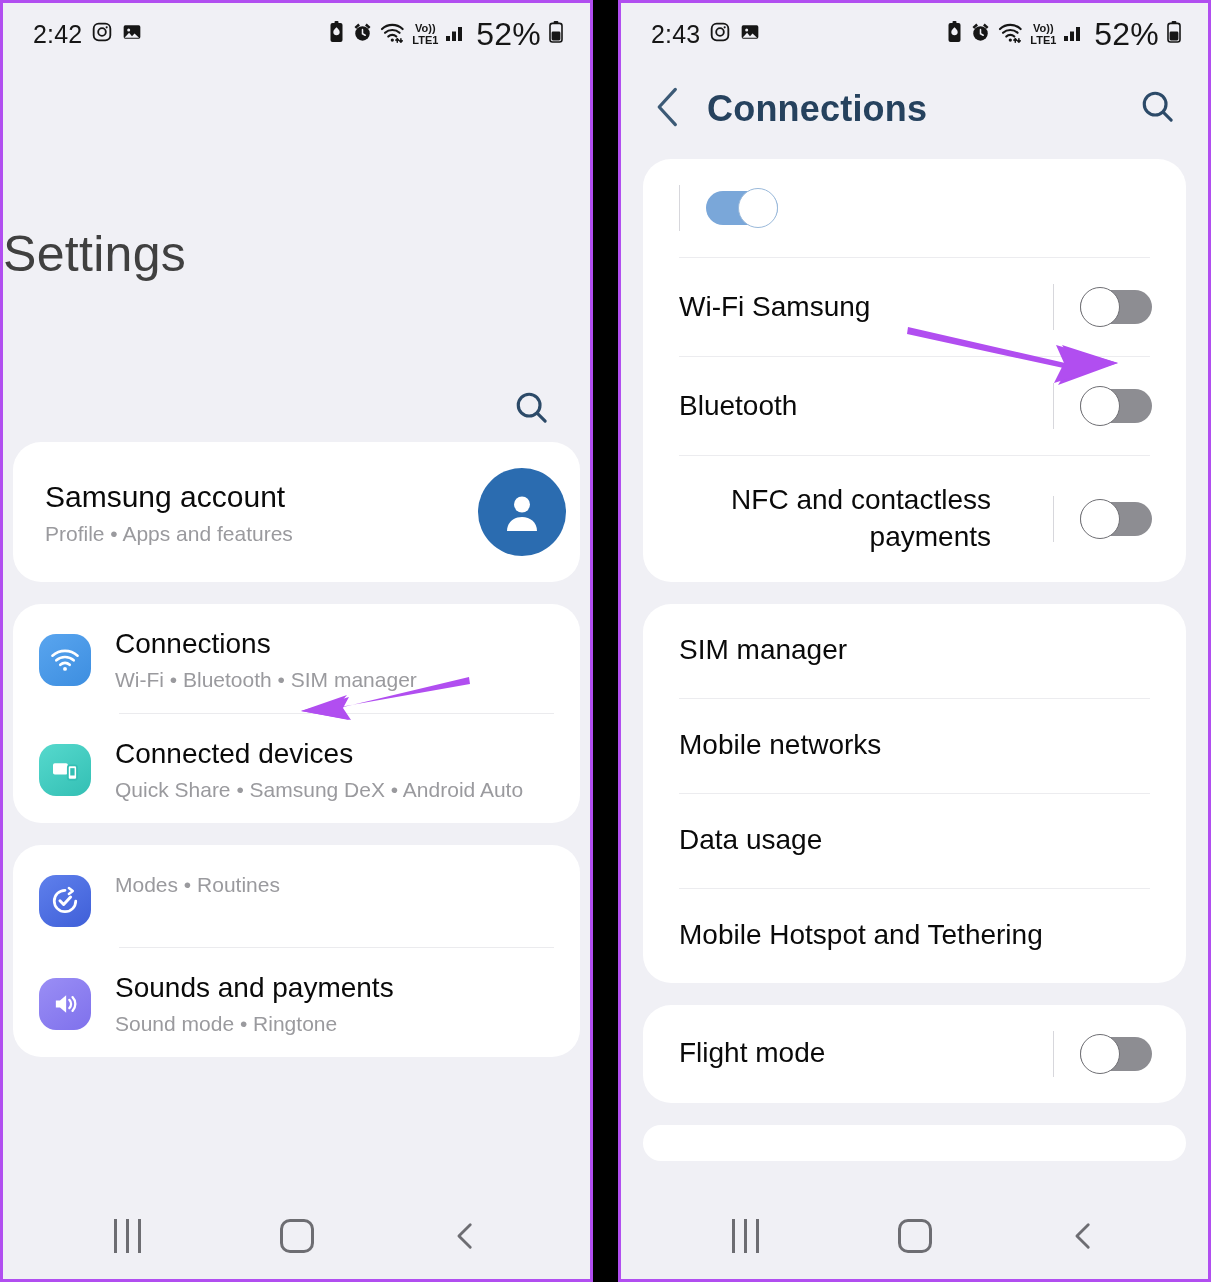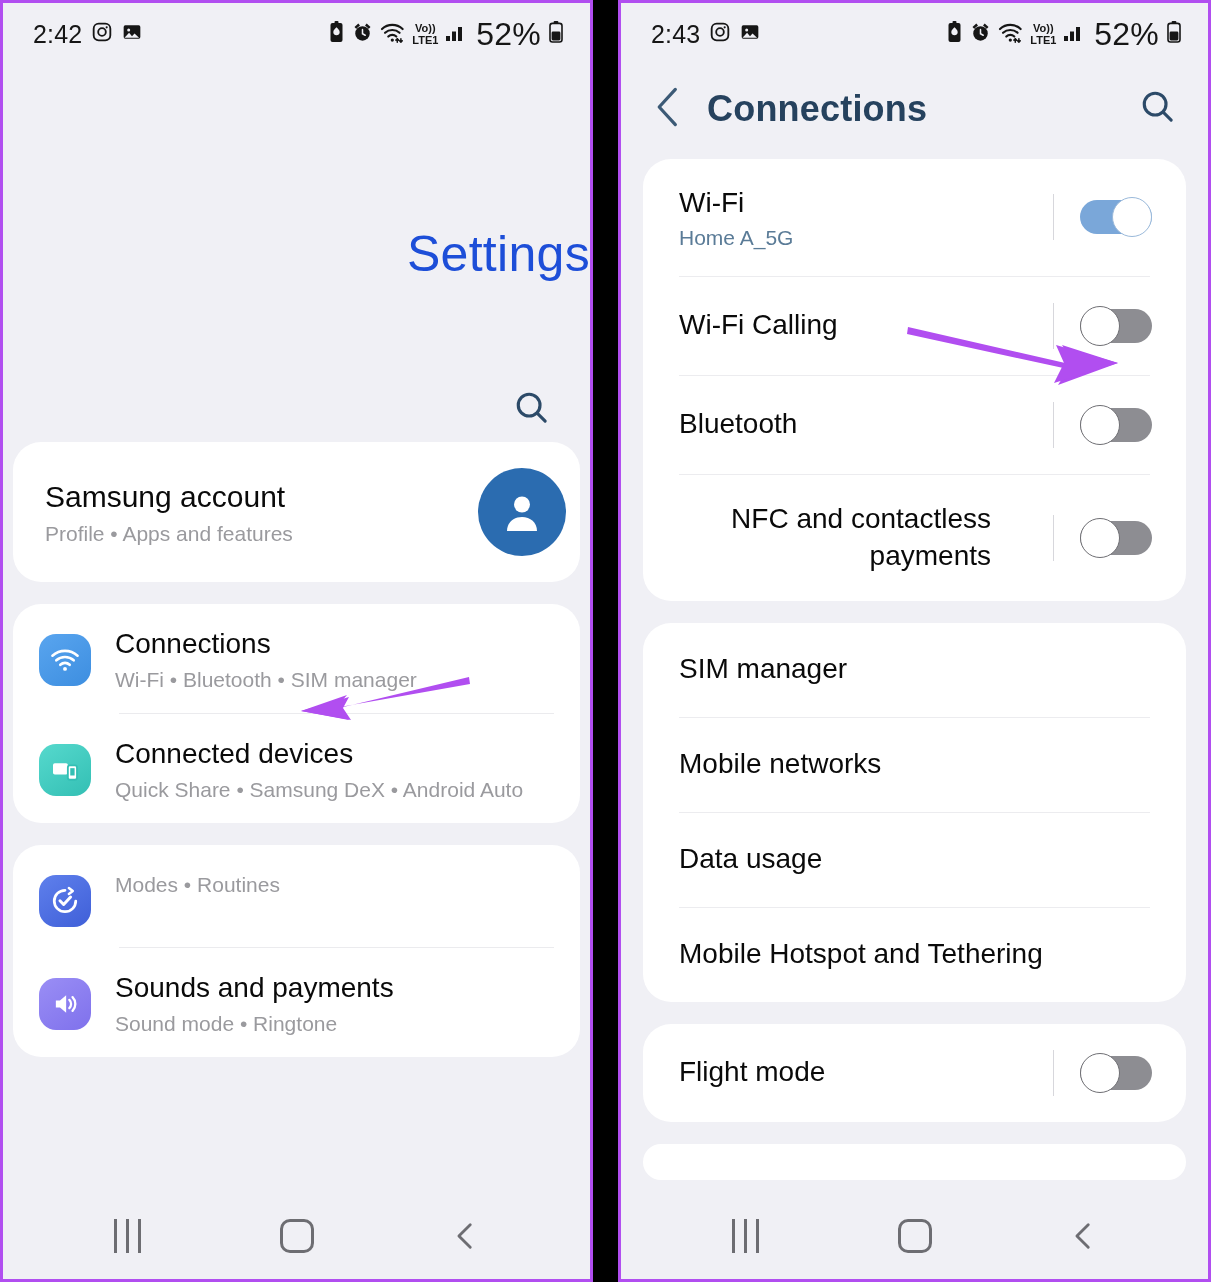--- a/index.html
+++ b/index.html
@@ -33,23 +33,23 @@
     background: #f0f0f5;
   }
   .sb-left { display: flex; align-items: center; gap: 10px; }
   .sb-time { font-size: 25px; color: #161616; letter-spacing: .2px; }
   .sb-right { margin-left: auto; display: flex; align-items: center; gap: 7px; }
   .sb-pct { font-size: 32px; color: #161616; letter-spacing: .2px; margin-left: 2px;}
   .ic { display: inline-block; vertical-align: middle; }
 
   
   .settings-title {
-    text-align: right;
+    text-align: left;
     font-size: 50px;
-    color: #1d4ed8;
+    color: #404040;
     font-weight: 400;
     margin-top: 160px;
     letter-spacing: .3px;
   }
   .search-row {
     display: flex; justify-content: flex-end;
     padding: 0 38px;
     margin-top: 105px;
   }
   .card {
@@ -406,37 +406,33 @@
       <span style="cursor:pointer;">
         <svg width="40" height="40" viewBox="0 0 28 28">
             <circle cx="12" cy="12" r="7.6" fill="none" stroke="#2c4a68" stroke-width="2.2"></circle>
             <path d="M17.6 17.6 L23.2 23.2" stroke="#2c4a68" stroke-width="2.2" stroke-linecap="round"></path>
           </svg>
       </span>
     </div>
 
     <div class="conn-card">
       <div class="conn-row">
-        <div class="conn-label">
-          <div class="conn-title">Wi-Fi</div>
-          <div class="conn-sub">Home A_5G</div>
-        </div>
         <div class="tgl-wrap">
           <div class="tgl-sep"></div>
           <div class="toggle on">
               <span class="tgl-track"></span>
               <span class="tgl-knob"></span>
             </div>
         </div>
       </div>
       <div class="conn-div"></div>
 
       <div class="conn-row">
         <div class="conn-label">
-          <div class="conn-title">Wi-Fi Calling</div>
+          <div class="conn-title">Wi-Fi Samsung</div>
         </div>
         <div class="tgl-wrap">
           <div class="tgl-sep"></div>
           <div class="toggle off">
               <span class="tgl-track"></span>
               <span class="tgl-knob"></span>
             </div>
         </div>
       </div>
       <div class="conn-div"></div>

